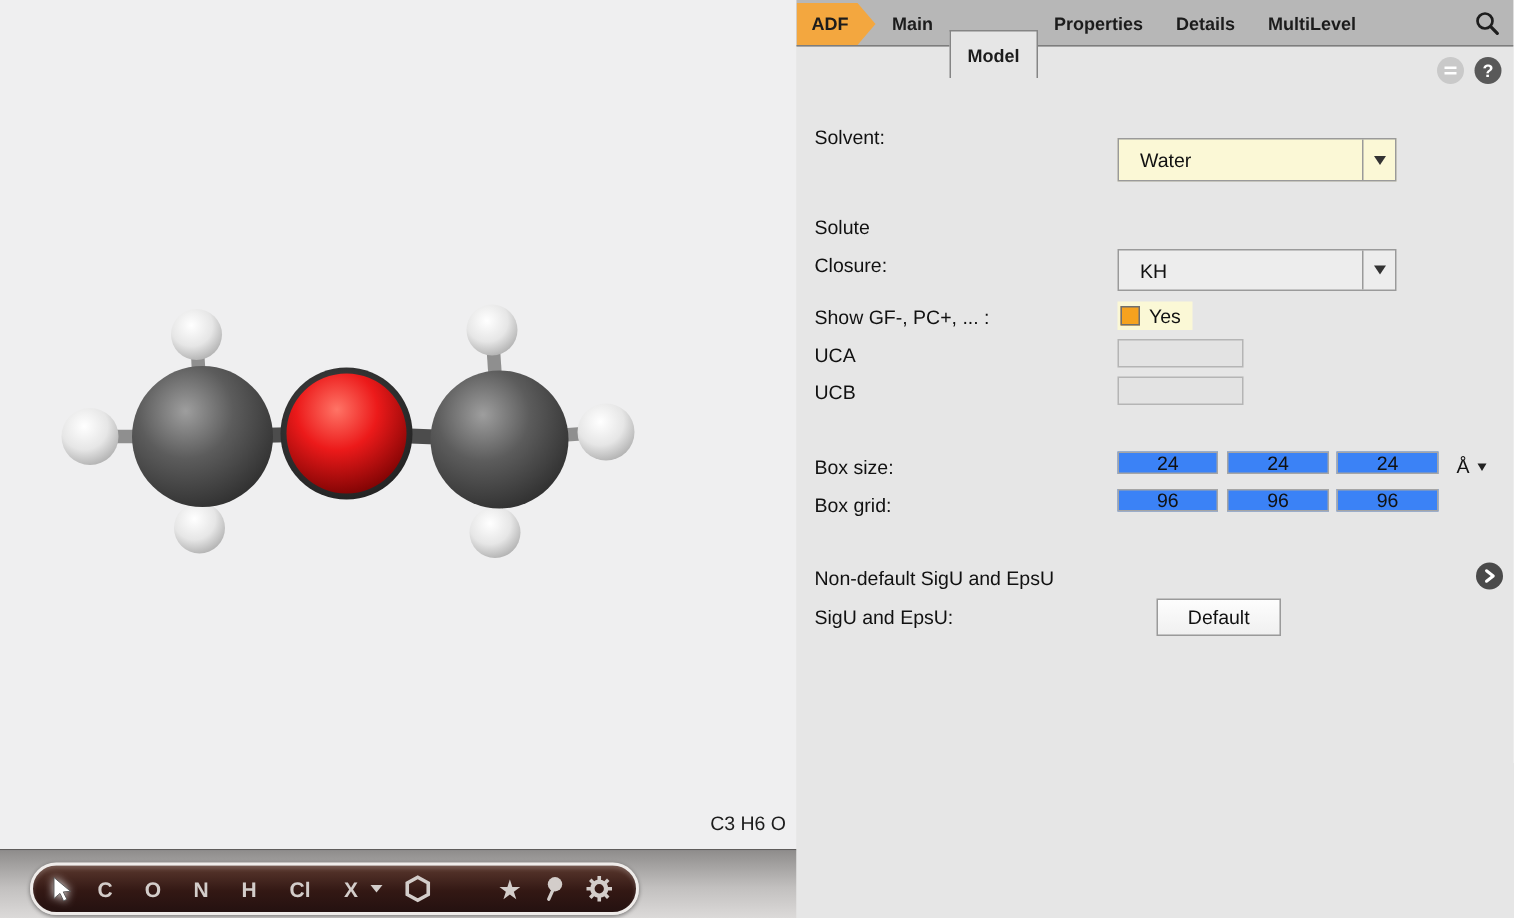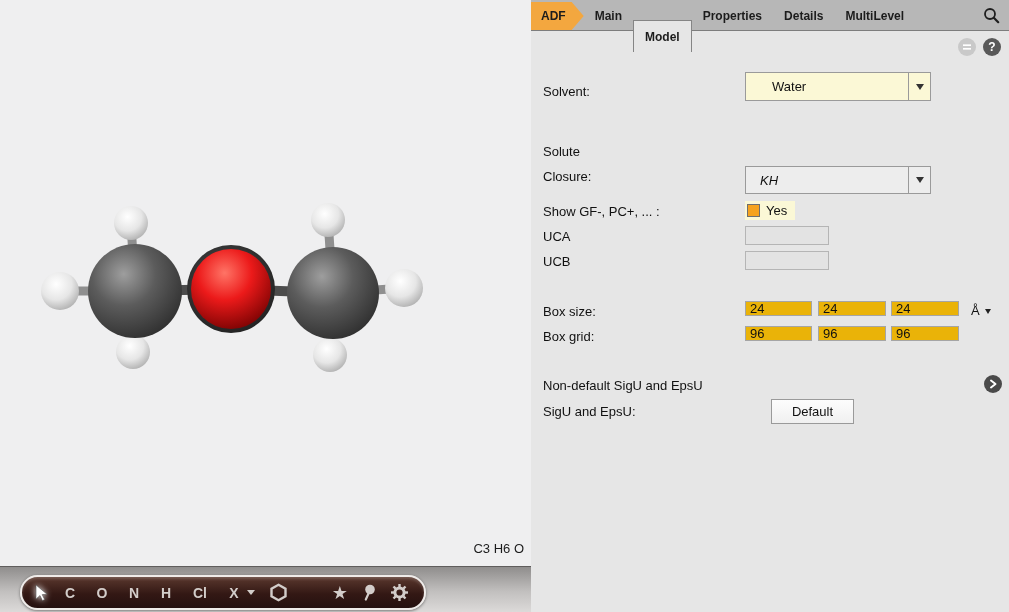--- a/index.html
+++ b/index.html
@@ -66,22 +66,22 @@
     border-right:4px solid transparent; border-top:6px solid #333; }
 
   .check-row { position:absolute; left:214px; top:201px; height:19px;
     background:#fbf8d6; display:flex; align-items:center; padding:0 8px 0 2px; }
   .checkbox { width:13px; height:13px; background:#f6a21e; border:1px solid #6f6f6f; }
   .check-label { font-size:13px; color:#111; margin-left:6px; }
 
   .txtfield { position:absolute; height:19px; border:1px solid #b5b5b5;
     background:#e3e3e3; font-size:13px; font-family:inherit; color:#111; padding:0 4px; }
   .numfield { position:absolute; height:15px; border:1px solid #a5a5a5;
-    background:#eab308; font-size:13px; font-family:inherit; color:#111;
-    text-align:left; padding:0 4px; }
+    background:#3b82f6; font-size:13px; font-family:inherit; color:#111;
+    text-align:center; padding:0 4px; }
   .unit { position:absolute; left:440px; top:303px; font-size:13px; color:#111;
     display:flex; align-items:center; }
   .unit .tri-u { width:0; height:0; border-left:3.5px solid transparent;
     border-right:3.5px solid transparent; border-top:5px solid #222;
     margin-left:5px; margin-top:2px; }
 
   .defbtn { position:absolute; left:214px; top:399px; width:83px; height:25px;
     background:linear-gradient(#fdfdfd,#f0f0f0); border:1px solid #9a9a9a;
     font-size:13px; font-family:inherit; color:#111;margin-left:26px; }
 </style>
@@ -216,31 +216,31 @@
       <svg width="12" height="12" viewBox="0 0 12 12">
         <line x1="2" y1="4.2" x2="10" y2="4.2" stroke="#ffffff" stroke-width="1.7"></line>
         <line x1="2" y1="7.8" x2="10" y2="7.8" stroke="#ffffff" stroke-width="1.7"></line>
       </svg>
     </div>
     <div class="circle-btn help-btn">
       <span>?</span>
     </div>
 
     <div class="flabel" style="top:84px;">Solvent:</div>
-    <div class="dropdown dd-yellow" style="top:72px; height:29px;padding-left:12px;">
+    <div class="dropdown dd-yellow" style="top:92px; height:29px;">
       <span class="dd-value">Water</span>
       <span class="dd-arrow">
           <span class="tri"></span>
         </span>
     </div>
 
     <div class="flabel" style="top:144px;">Solute</div>
 
     <div class="flabel" style="top:169px;">Closure:</div>
-    <div class="dropdown dd-gray" style="top:166px; height:28px;font-style:italic;">
+    <div class="dropdown dd-gray" style="top:166px; height:28px;">
       <span class="dd-value">KH</span>
       <span class="dd-arrow">
           <span class="tri"></span>
         </span>
     </div>
 
     <div class="flabel" style="top:204px;">Show GF-, PC+, ... :</div>
     <div class="check-row">
       <span class="checkbox"></span>
       <span class="check-label">Yes</span>

